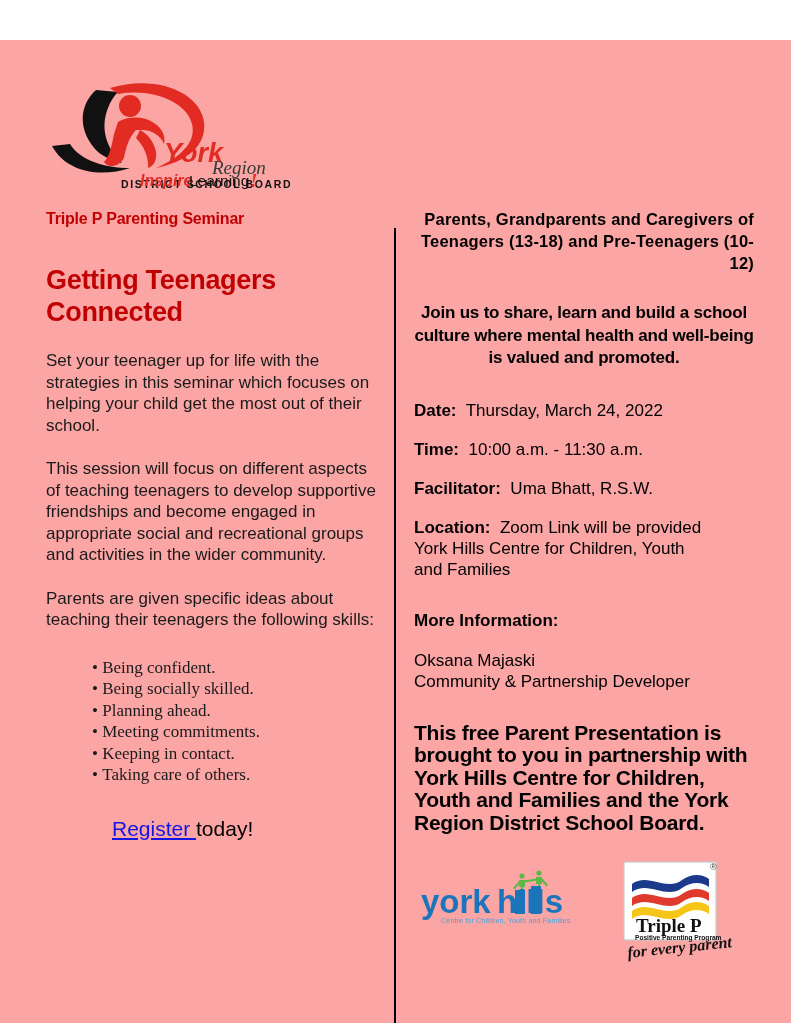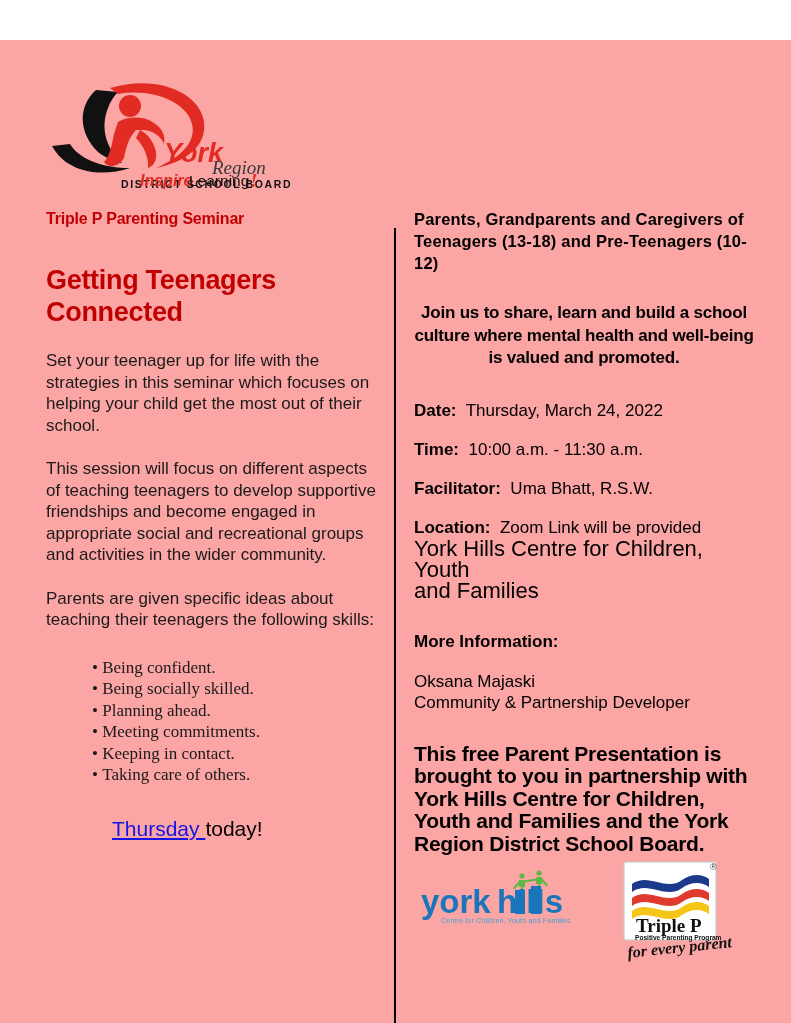--- a/index.html
+++ b/index.html
@@ -98,21 +98,21 @@
   }
 
   
   #right-col {
     position: absolute;
     left: 414px;
     top: 168px;
     width: 340px;
   }
   .audience {
-    text-align: left;
+    text-align: right;
     font-weight: bold;
     font-size: 16.5px;
     line-height: 22px;
     margin: 0;
     letter-spacing: 0.2px;
   }
   .tagline {
     text-align: center;
     font-weight: bold;
     font-size: 17px;
@@ -123,21 +123,21 @@
   .detail-row {
     font-size: 17px;
     line-height: 21px;
     margin: 0;
     padding: 0;
   }
   #details { margin-top: 30px; }
   #details .detail-row + .detail-row { margin-top: 18px; }
   .detail-label { font-weight: bold; }
   .sub-line {
-    font-size: 22px;
+    font-size: 17px;
     line-height: 21px;
     margin: 0;
   }
   #more-info-heading {
     font-weight: bold;
     font-size: 17px;
     line-height: 21px;
     margin: 30px 0 0 0;
   }
   #contact-block {
@@ -227,21 +227,21 @@
 
     <ul id="skills-list">
       <li>Being confident.</li>
       <li>Being socially skilled.</li>
       <li>Planning ahead.</li>
       <li>Meeting commitments.</li>
       <li>Keeping in contact.</li>
       <li>Taking care of others.</li>
     </ul>
 
-    <p id="register-line"><a id="register-link" href="#">Thursday </a><span>today!</span></p>
+    <p id="register-line"><a id="register-link" href="#">Register </a><span>today!</span></p>
   </div>
 
   <div id="right-col">
 
     <p class="audience">Parents, Grandparents and Caregivers of Teenagers (13-18) and Pre-Teenagers (10-12)</p>
 
     <p class="tagline">Join us to share, learn and build a school culture where mental health and well-being is valued and promoted.</p>
 
     <div id="details">
       <p class="detail-row"><span class="detail-label">Date:</span>&nbsp; <span>Thursday, March 24, 2022</span></p>

